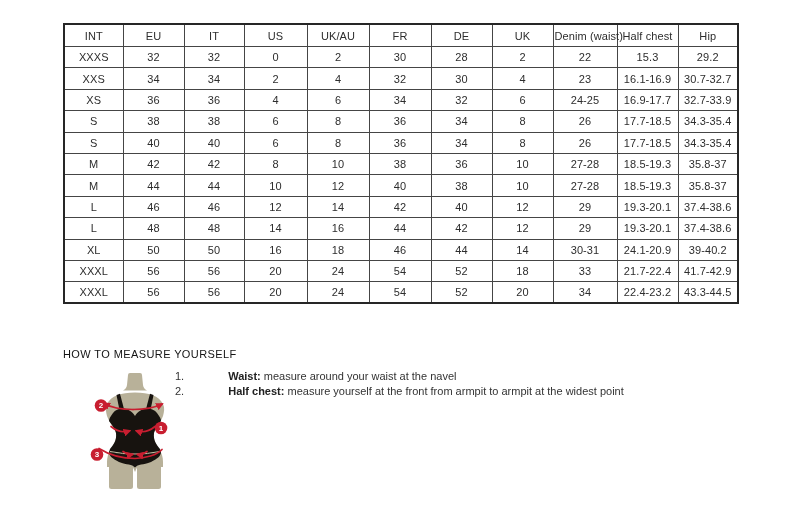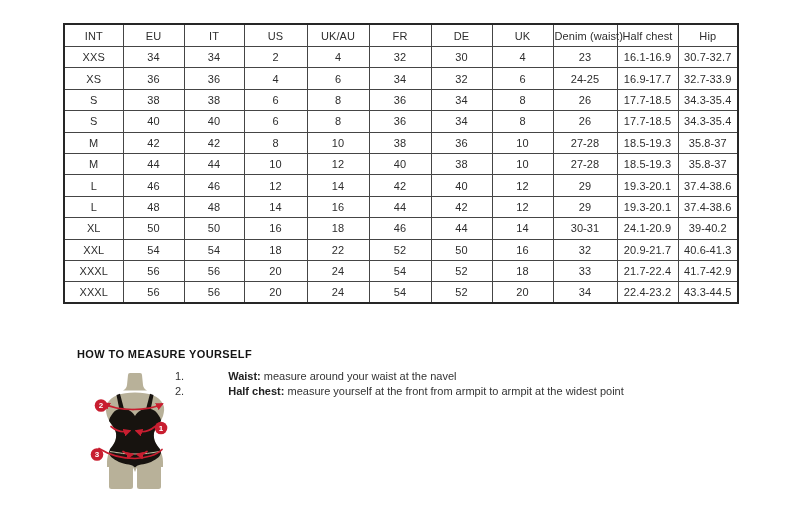--- a/index.html
+++ b/index.html
@@ -20,22 +20,22 @@
     border:1px solid #454545;
     text-align:center; vertical-align:middle;
     height:21.4px; padding:0 1px;
     font-weight:400; white-space:nowrap;
     letter-spacing:0.1px;
   }
   table.size-table th { height:22.5px; }
 
   
   .measure-title {
-    position:absolute; left:65px; top:348px;
-    font-size:11px; font-weight:700; color:#141414; letter-spacing:0.4px;
+    position:absolute; left:51px; top:348px;
+    font-size:11px; font-weight:400; color:#141414; letter-spacing:0.4px;
     white-space:nowrap;
     padding-left:12px;
   }
   .steps { position:absolute; left:175px; top:369px; font-size:11px; color:#333; }
   .step { line-height:14.6px; white-space:nowrap; }
   .step .step-num { margin-right:3px; }
   .step b { font-weight:700; color:#222;margin-left:41px; }
 
   
   .diagram { position:absolute; left:85px; top:371px; width:85px; height:120px; }
@@ -70,20 +70,33 @@
             <th>FR</th>
             <th>DE</th>
             <th>UK</th>
             <th>Denim (waist)</th>
             <th>Half chest</th>
             <th>Hip</th>
           </tr>
         </thead>
         <tbody>
           <tr>
+            <td>XXXS</td>
+            <td>32</td>
+            <td>32</td>
+            <td>0</td>
+            <td>2</td>
+            <td>30</td>
+            <td>28</td>
+            <td>2</td>
+            <td>22</td>
+            <td>15.3</td>
+            <td>29.2</td>
+          </tr>
+          <tr>
             <td>XXS</td>
             <td>34</td>
             <td>34</td>
             <td>2</td>
             <td>4</td>
             <td>32</td>
             <td>30</td>
             <td>4</td>
             <td>23</td>
             <td>16.1-16.9</td>
@@ -185,33 +198,20 @@
             <td>50</td>
             <td>50</td>
             <td>16</td>
             <td>18</td>
             <td>46</td>
             <td>44</td>
             <td>14</td>
             <td>30-31</td>
             <td>24.1-20.9</td>
             <td>39-40.2</td>
-          </tr>
-          <tr>
-            <td>XXL</td>
-            <td>54</td>
-            <td>54</td>
-            <td>18</td>
-            <td>22</td>
-            <td>52</td>
-            <td>50</td>
-            <td>16</td>
-            <td>32</td>
-            <td>20.9-21.7</td>
-            <td>40.6-41.3</td>
           </tr>
           <tr>
             <td>XXXL</td>
             <td>56</td>
             <td>56</td>
             <td>20</td>
             <td>24</td>
             <td>54</td>
             <td>52</td>
             <td>18</td>

